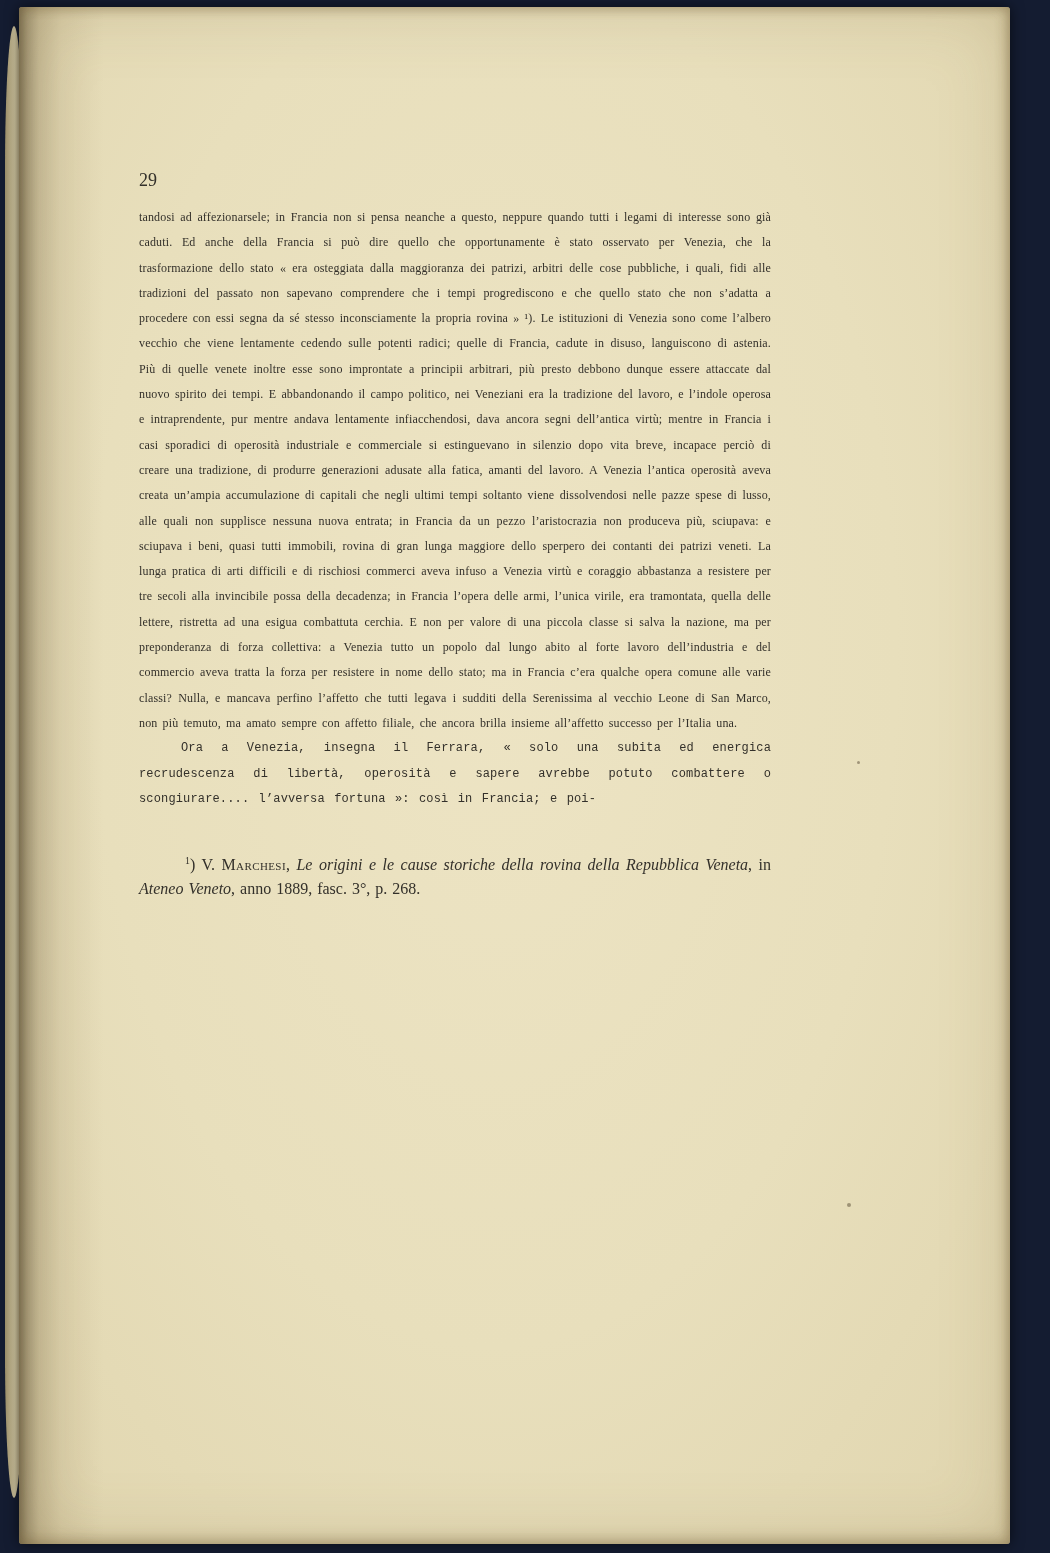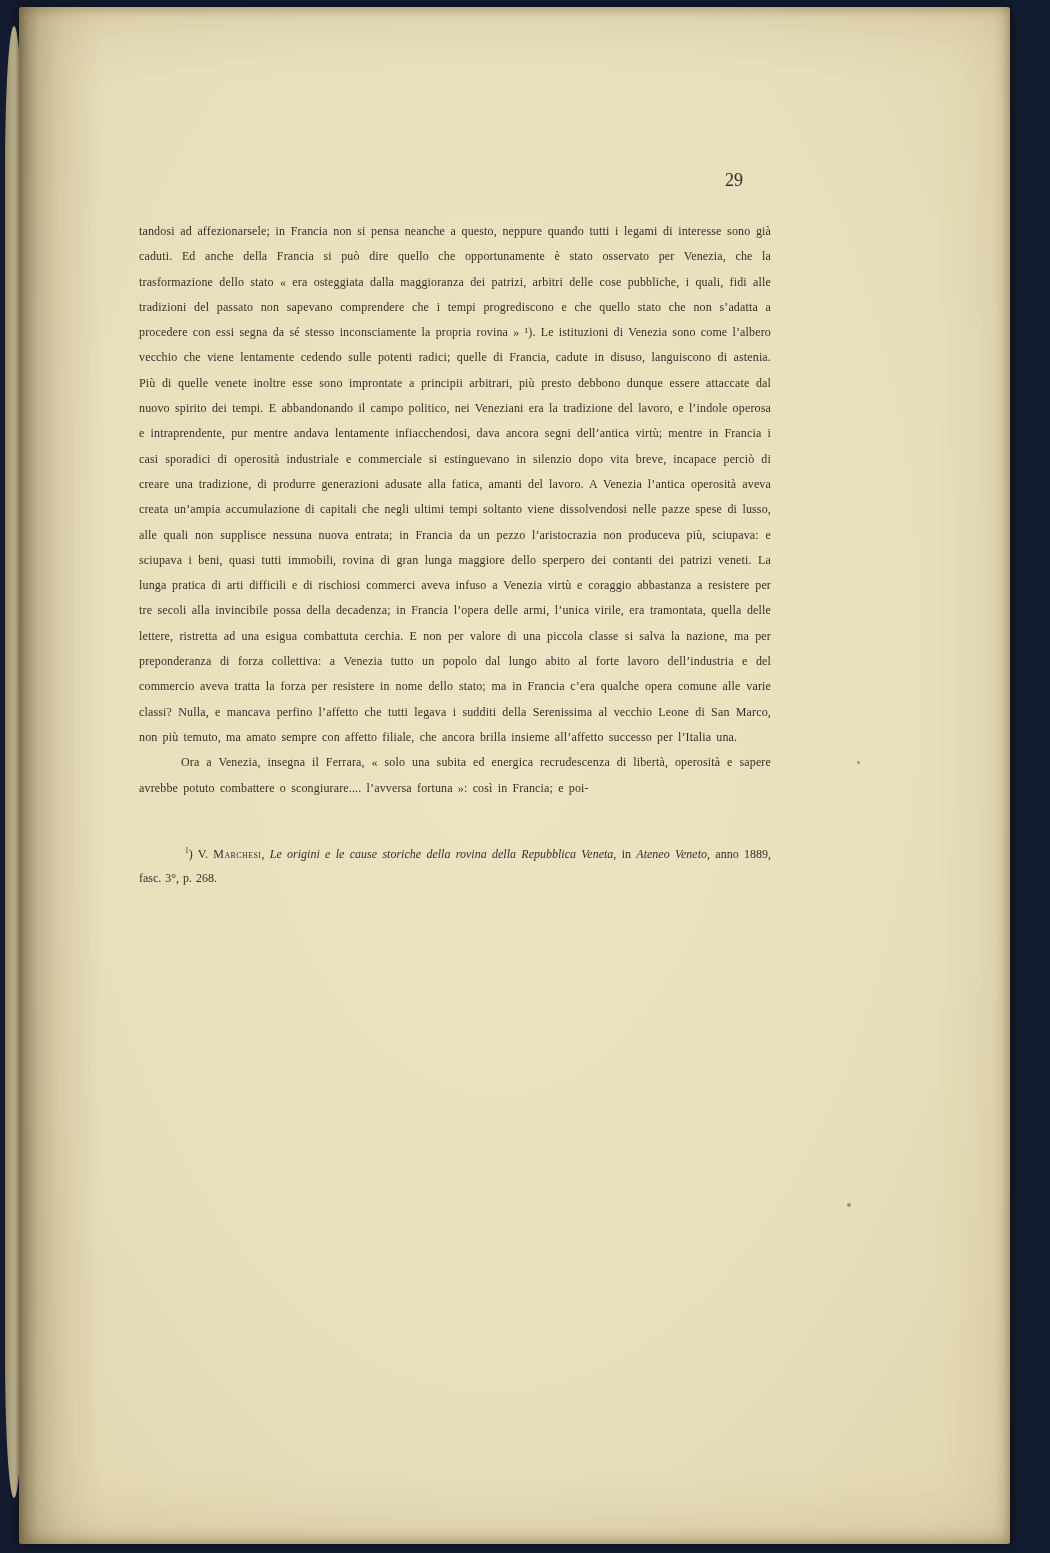--- a/index.html
+++ b/index.html
@@ -41,34 +41,34 @@
       inset -4px 0 12px rgba(110,90,50,0.25),
       inset 0 -5px 14px rgba(110,90,50,0.28),
       inset 0 4px 10px rgba(110,90,50,0.18);
     pointer-events: none;
   }
   .textcol {
     position: absolute; left: 120px; top: 163px; width: 632px;
     color: #33302a;
   }
   .pagenum {
-    text-align: right; padding-right: 28px;
-    font-size: 18px; margin-bottom: 28px;
+    padding-right: 28px;
+    font-size: 18px; margin-bottom: 14px;
   }
   .para {
     margin: 0;
     font-size: 12px; line-height: 25.3px;
     text-align: justify;
     letter-spacing: 0.15px;
     word-spacing: 2px;
   }
-  .para.indent { text-indent: 42px; }
+  .para.indent { text-indent: 42px; font-family: Liberation Mono, monospace; }
   .footnote {
     margin-top: 41px;
-    font-size: 12px; line-height: 24px;
+    font-size: 16px; line-height: 24px;
     text-align: justify;
     text-indent: 46px;
     word-spacing: 1px;
   }
   .seg-italic { font-style: italic; }
   .seg-smallcaps { font-variant: small-caps; letter-spacing: 0.4px; }
   .seg-sup { vertical-align: super; font-size: 0.62em; line-height: 0; }
   .speck {
     position: absolute; background: rgba(70,58,38,0.45);
     border-radius: 50%;

